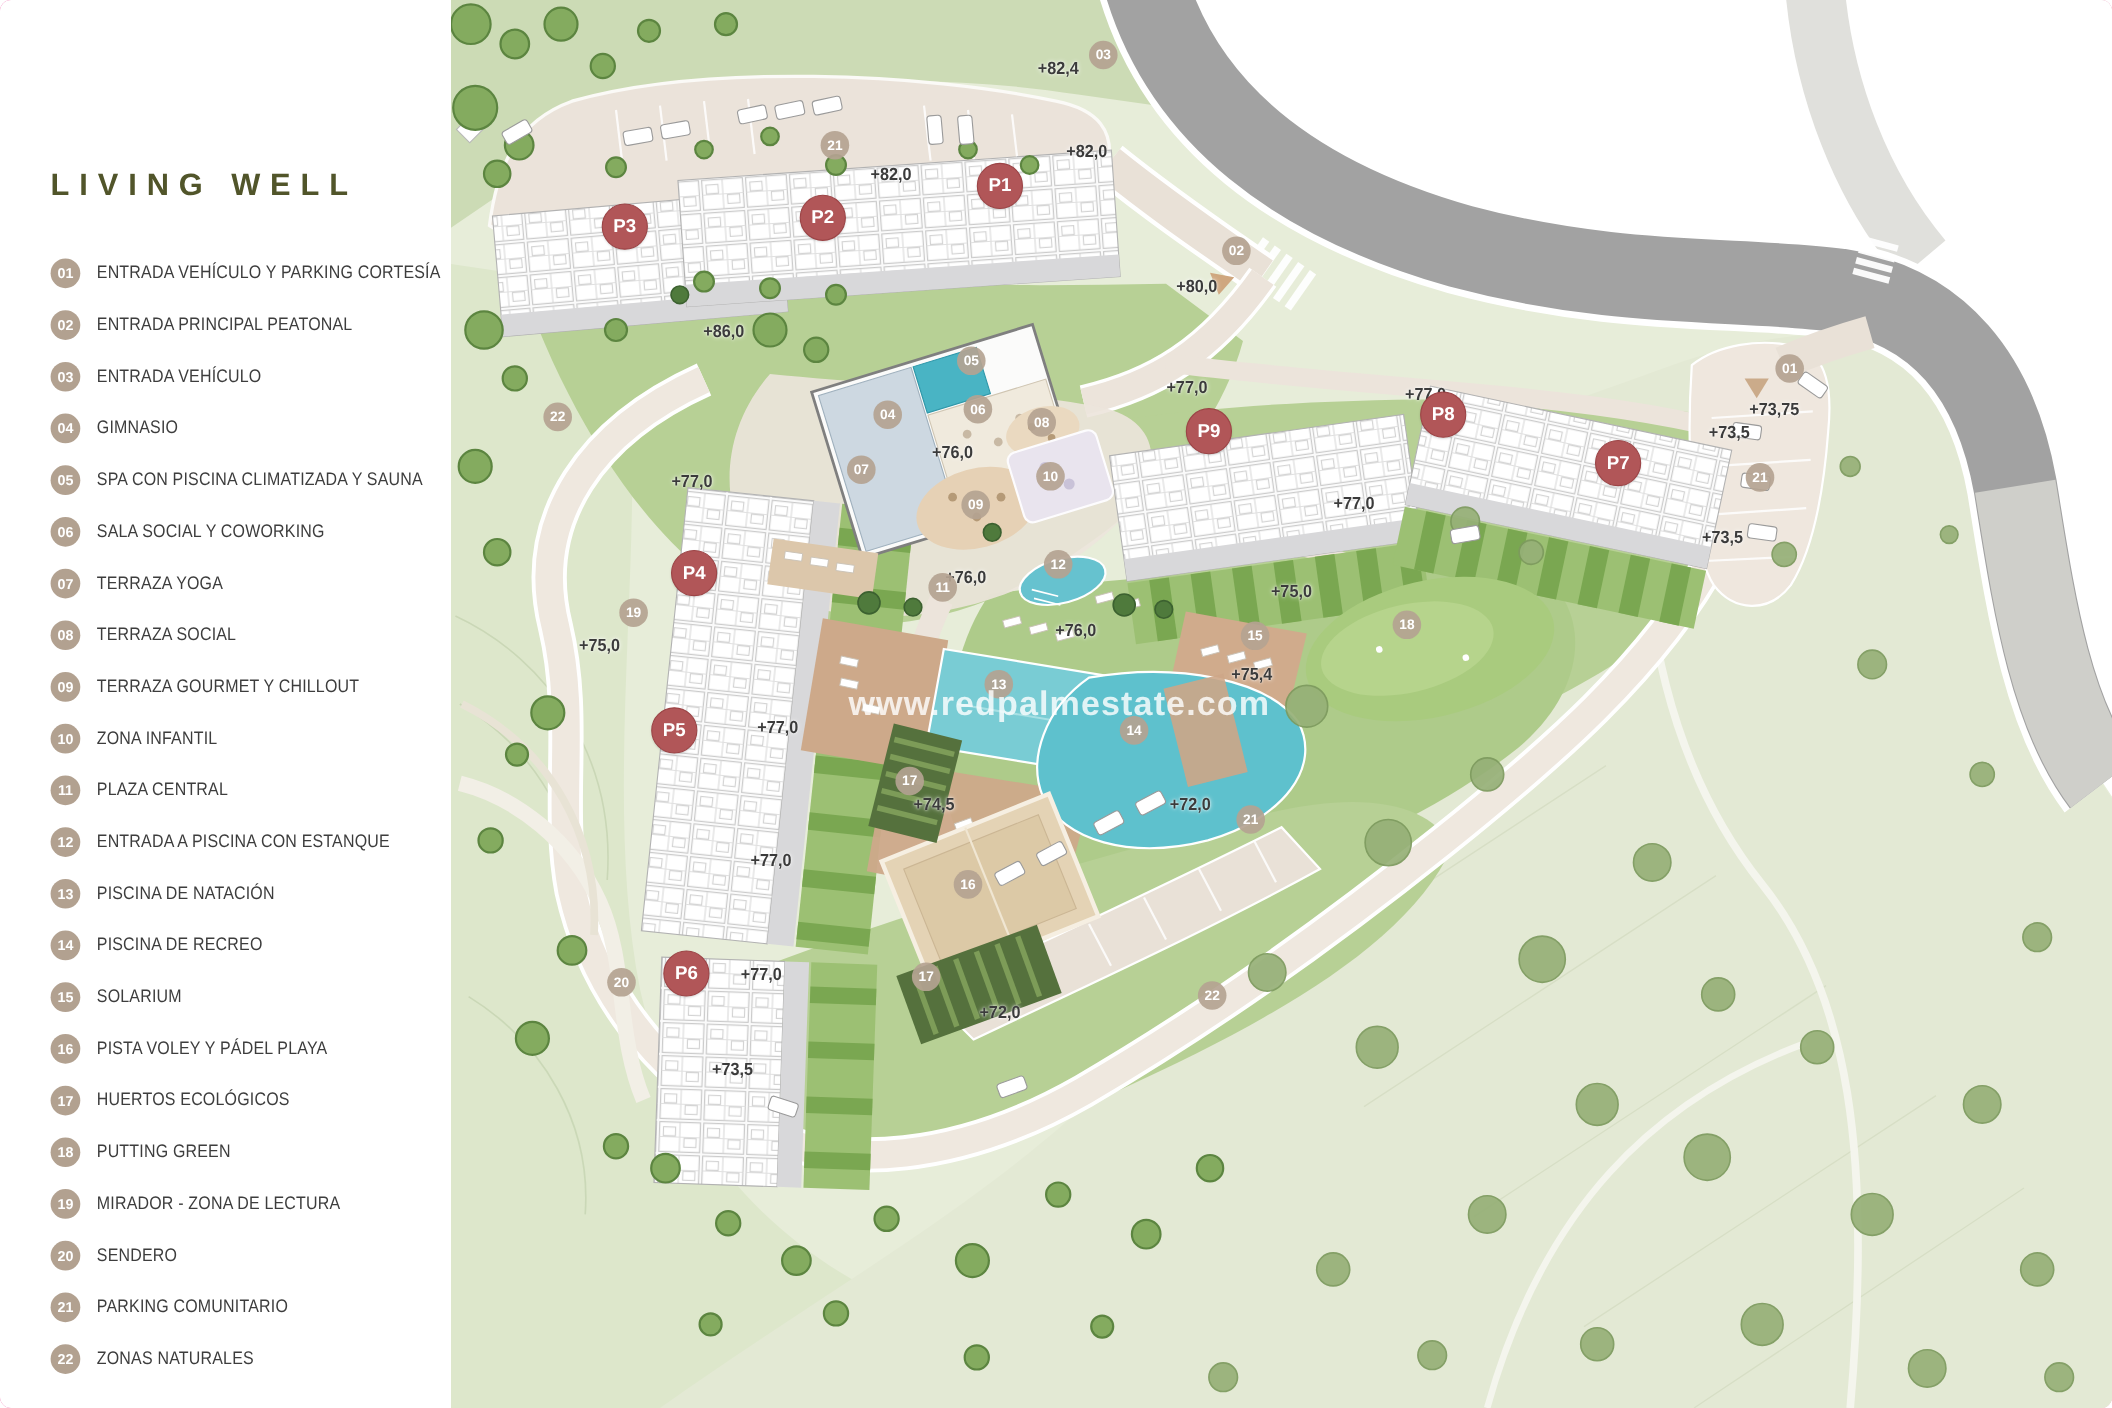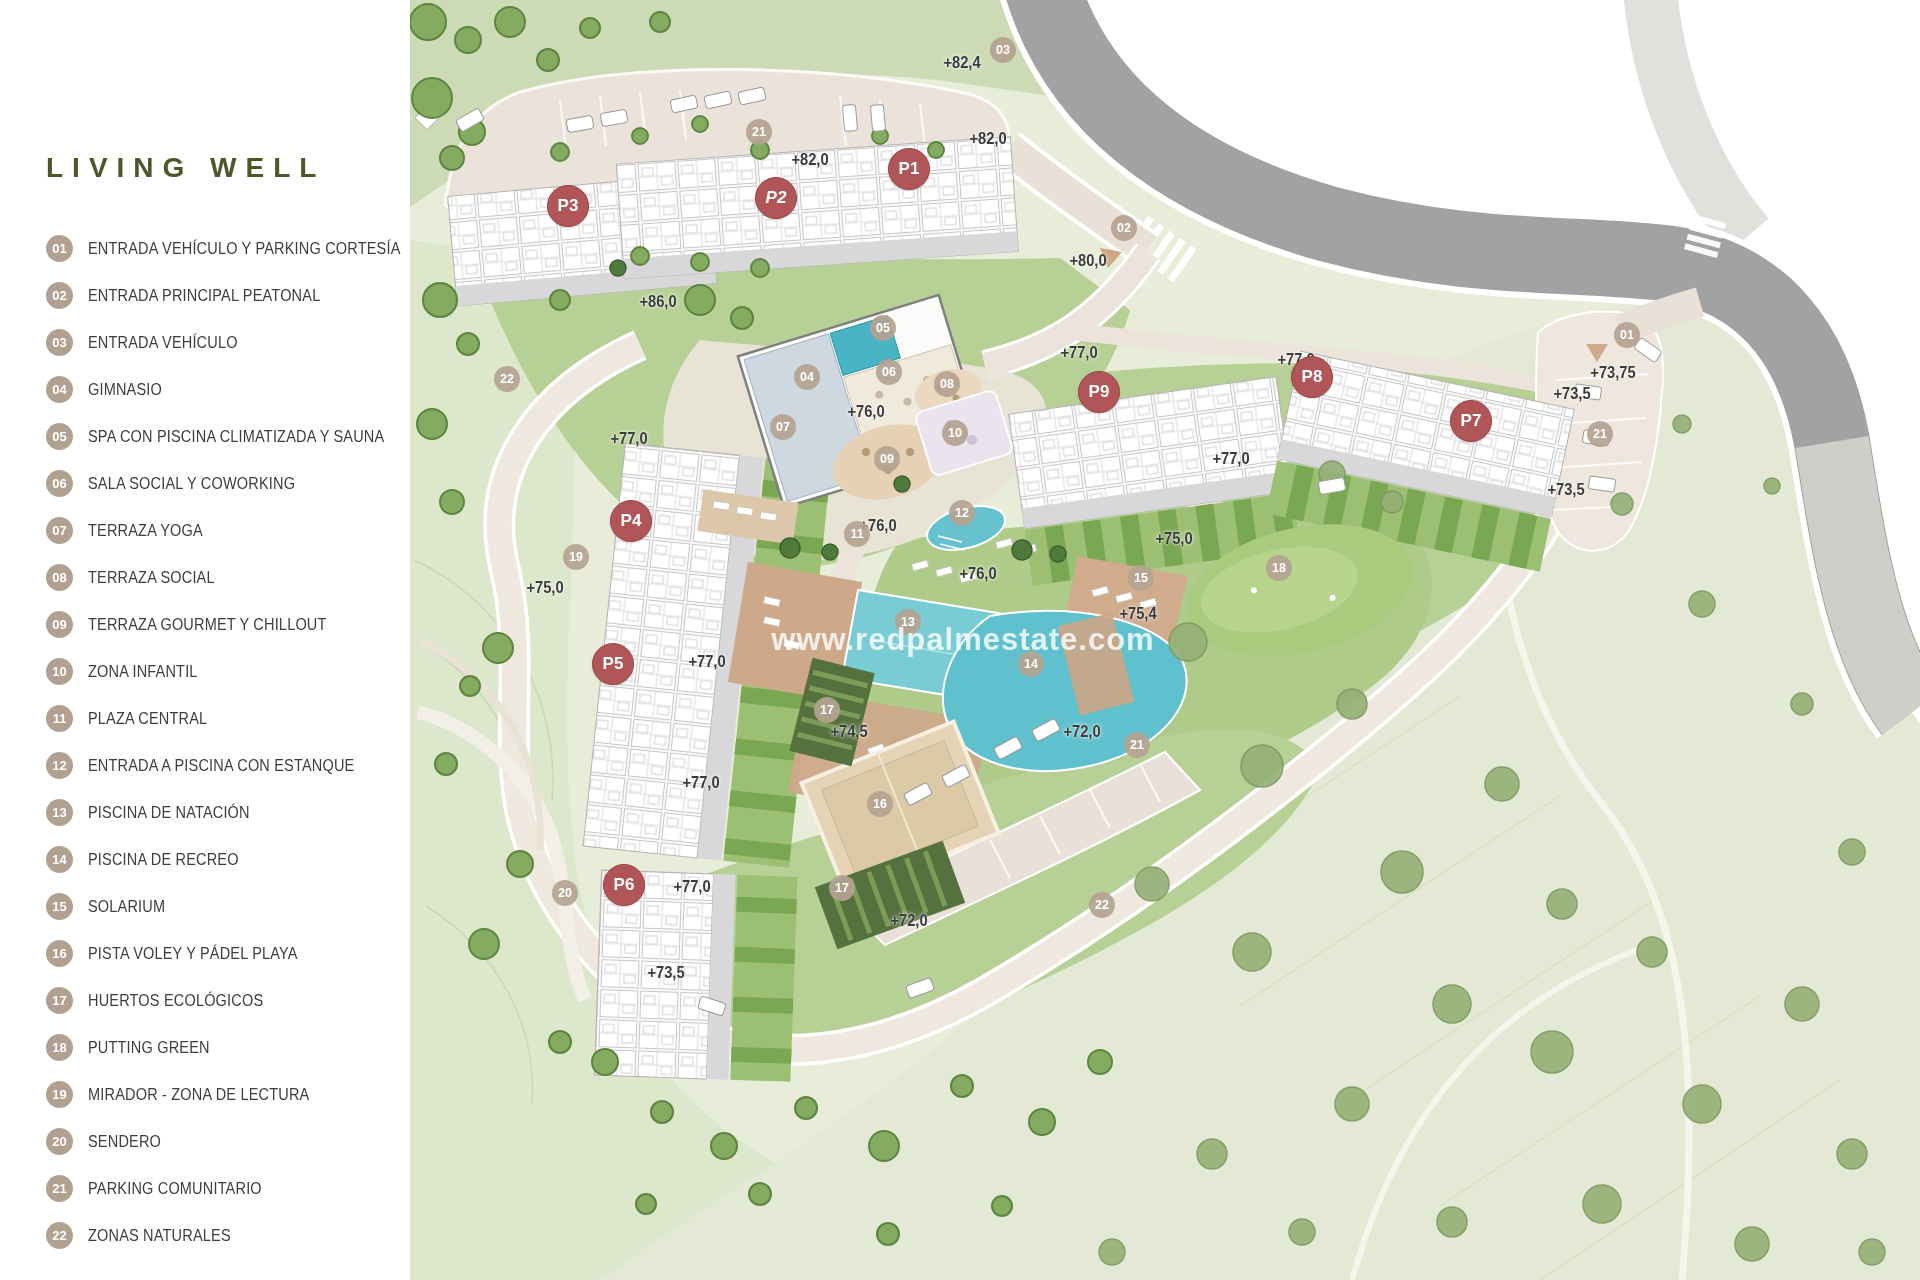--- a/index.html
+++ b/index.html
@@ -1,17 +1,17 @@
 <!DOCTYPE html>
 <html><head>
 <meta charset="utf-8">
 <style>
   html,body{margin:0;padding:0;background:#ffffff;}
   .stage{position:relative;width:1920px;height:1280px;overflow:hidden;background:#ec4899;
-         font-family:"Liberation Sans",sans-serif;}
+         font-family:"Liberation Sans",sans-serif;border-radius:10px;}
   svg.plan{position:absolute;left:0;top:0;z-index:1;}
   
   .panel{position:absolute;left:0;top:0;width:410px;height:1280px;background:#ffffff;z-index:6;text-align:right;}
   .brand{position:absolute;left:46px;top:152px;font-size:28px;font-weight:700;color:#51552a;
          letter-spacing:9px;white-space:nowrap;}
   .legend{position:absolute;left:46px;top:225px;}
   .legend-item{display:flex;align-items:center;height:47px;}
   .legend-num{width:27px;height:27px;border-radius:50%;background:#b2a190;color:#ffffff;
               font-size:13px;font-weight:700;display:flex;align-items:center;justify-content:center;
               flex:0 0 27px;letter-spacing:0;}
@@ -473,21 +473,21 @@
       <div class="elev" style="left: 707px; top: 662px;">+77,0</div>
       <div class="elev" style="left: 849px; top: 732px;">+74,5</div>
       <div class="elev" style="left: 1082px; top: 732px;">+72,0</div>
       <div class="elev" style="left: 701px; top: 783px;">+77,0</div>
       <div class="elev" style="left: 692px; top: 887px;">+77,0</div>
       <div class="elev" style="left: 909px; top: 921px;">+72,0</div>
       <div class="elev" style="left: 666px; top: 973px;">+73,5</div>
     </div>
   <div class="overlay" id="marker-layer">
       <div class="p-marker" style="left: 909px; top: 169px;">P1</div>
-      <div class="p-marker" style="left: 776px; top: 198px; font-style: italic;">P2</div>
+      <div class="p-marker" style="left: 748px; top: 198px;">P2</div>
       <div class="p-marker" style="left: 568px; top: 206px;">P3</div>
       <div class="p-marker" style="left: 631px; top: 521px;">P4</div>
       <div class="p-marker" style="left: 613px; top: 664px;">P5</div>
       <div class="p-marker" style="left: 599px; top: 885px; margin-left: 25px;">P6</div>
       <div class="p-marker" style="left: 1471px; top: 421px;">P7</div>
       <div class="p-marker" style="left: 1312px; top: 377px;">P8</div>
       <div class="p-marker" style="left: 1099px; top: 392px;">P9</div>
       <div class="n-marker" style="left: 1627px; top: 335px;">01</div>
       <div class="n-marker" style="left: 1124px; top: 228px;">02</div>
       <div class="n-marker" style="left: 1003px; top: 50px;">03</div>

